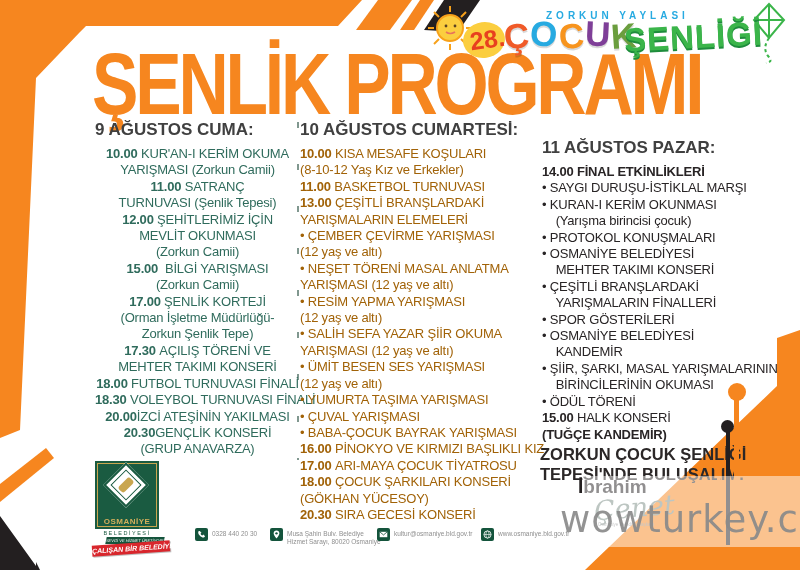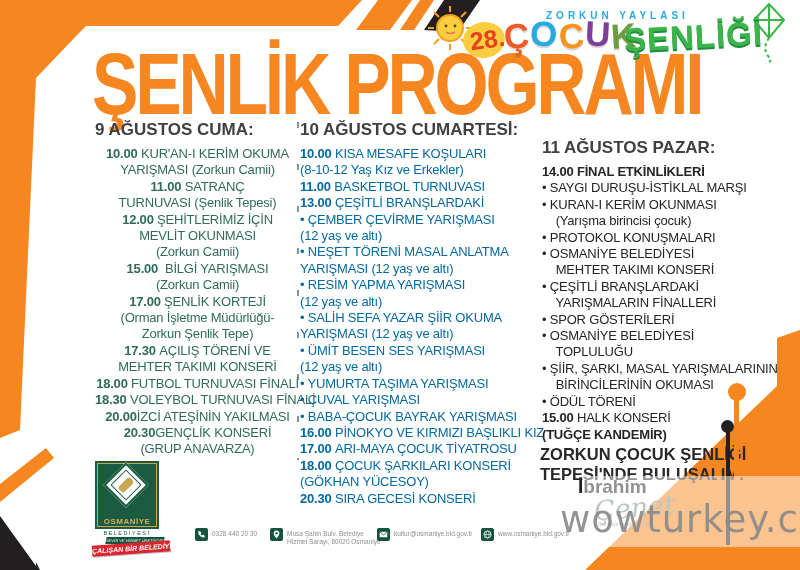--- a/index.html
+++ b/index.html
@@ -30,21 +30,21 @@
     line-height:1;z-index:1;}
 
   
   .col{position:absolute;top:120px;z-index:2;}
   .col1{left:95px;width:205px;}
   .col2{left:300px;width:240px;}
   .col3{left:542px;width:240px;top:138px;}
   .col-header{font-size:17px;font-weight:bold;color:#404040;height:26px;white-space:nowrap;}
   .ln{font-size:13px;line-height:16.4px;white-space:pre;letter-spacing:-0.2px;}
   .col1 .ln{color:#2F6B5C;text-align:center;}
-  .col2 .ln{color:#0369a1;}
+  .col2 .ln{color:#a16207;}
   .col3 .ln{color:#282425;}
   .ln b{font-weight:bold;}
 
   .divider{position:absolute;left:297px;top:122px;width:2px;height:338px;z-index:1;opacity:.75;
     background:repeating-linear-gradient(#56756A 0 6px,transparent 6px 42px);}
 
   
   .closing{position:absolute;left:540px;top:444px;font-size:16.5px;font-weight:bold;
     color:#2B2727;line-height:20px;z-index:2;white-space:pre;}
   .sig-first{position:absolute;left:578px;top:476px;font-size:19px;font-weight:bold;color:#231F20;z-index:2;}
@@ -158,20 +158,21 @@
         <div class="ln"><span>(GRUP ANAVARZA)</span></div>
       </div>
   </div>
   <div class="col col2">
     <div class="col-header">10 AĞUSTOS CUMARTESİ:</div>
     <div>
         <div class="ln"><b>10.00 </b><span>KISA MESAFE KOŞULARI</span></div>
         <div class="ln"><span>(8-10-12 Yaş Kız ve Erkekler)</span></div>
         <div class="ln"><b>11.00 </b><span>BASKETBOL TURNUVASI</span></div>
         <div class="ln"><b>13.00 </b><span>ÇEŞİTLİ BRANŞLARDAKİ</span></div>
+        <div class="ln"><span>YARIŞMALARIN ELEMELERİ</span></div>
         <div class="ln"><span>• ÇEMBER ÇEVİRME YARIŞMASI</span></div>
         <div class="ln"><span>(12 yaş ve altı)</span></div>
         <div class="ln"><span>• NEŞET TÖRENİ MASAL ANLATMA</span></div>
         <div class="ln"><span>YARIŞMASI (12 yaş ve altı)</span></div>
         <div class="ln"><span>• RESİM YAPMA YARIŞMASI</span></div>
         <div class="ln"><span>(12 yaş ve altı)</span></div>
         <div class="ln"><span>• SALİH SEFA YAZAR ŞİİR OKUMA</span></div>
         <div class="ln"><span>YARIŞMASI (12 yaş ve altı)</span></div>
         <div class="ln"><span>• ÜMİT BESEN SES YARIŞMASI</span></div>
         <div class="ln"><span>(12 yaş ve altı)</span></div>
@@ -192,21 +193,21 @@
         <div class="ln"><span>• SAYGI DURUŞU-İSTİKLAL MARŞI</span></div>
         <div class="ln"><span>• KURAN-I KERİM OKUNMASI</span></div>
         <div class="ln"><span>    (Yarışma birincisi çocuk)</span></div>
         <div class="ln"><span>• PROTOKOL KONUŞMALARI</span></div>
         <div class="ln"><span>• OSMANİYE BELEDİYESİ</span></div>
         <div class="ln"><span>    MEHTER TAKIMI KONSERİ</span></div>
         <div class="ln"><span>• ÇEŞİTLİ BRANŞLARDAKİ</span></div>
         <div class="ln"><span>    YARIŞMALARIN FİNALLERİ</span></div>
         <div class="ln"><span>• SPOR GÖSTERİLERİ</span></div>
         <div class="ln"><span>• OSMANİYE BELEDİYESİ</span></div>
-        <div class="ln"><span>    TOPLULUĞU</span></div>
+        <div class="ln"><span>    KANDEMİR</span></div>
         <div class="ln"><span>• ŞİİR, ŞARKI, MASAL YARIŞMALARININ</span></div>
         <div class="ln"><span>    BİRİNCİLERİNİN OKUMASI</span></div>
         <div class="ln"><span>• ÖDÜL TÖRENİ</span></div>
         <div class="ln"><b>15.00 </b><span>HALK KONSERİ</span></div>
         <div class="ln"><b>(TUĞÇE KANDEMİR)</b></div>
       </div>
   </div>
 
   <div class="closing"><span>ZORKUN ÇOCUK ŞENLİĞİ</span>
 <span>TEPESİ'NDE BULUŞALIM.</span></div>

